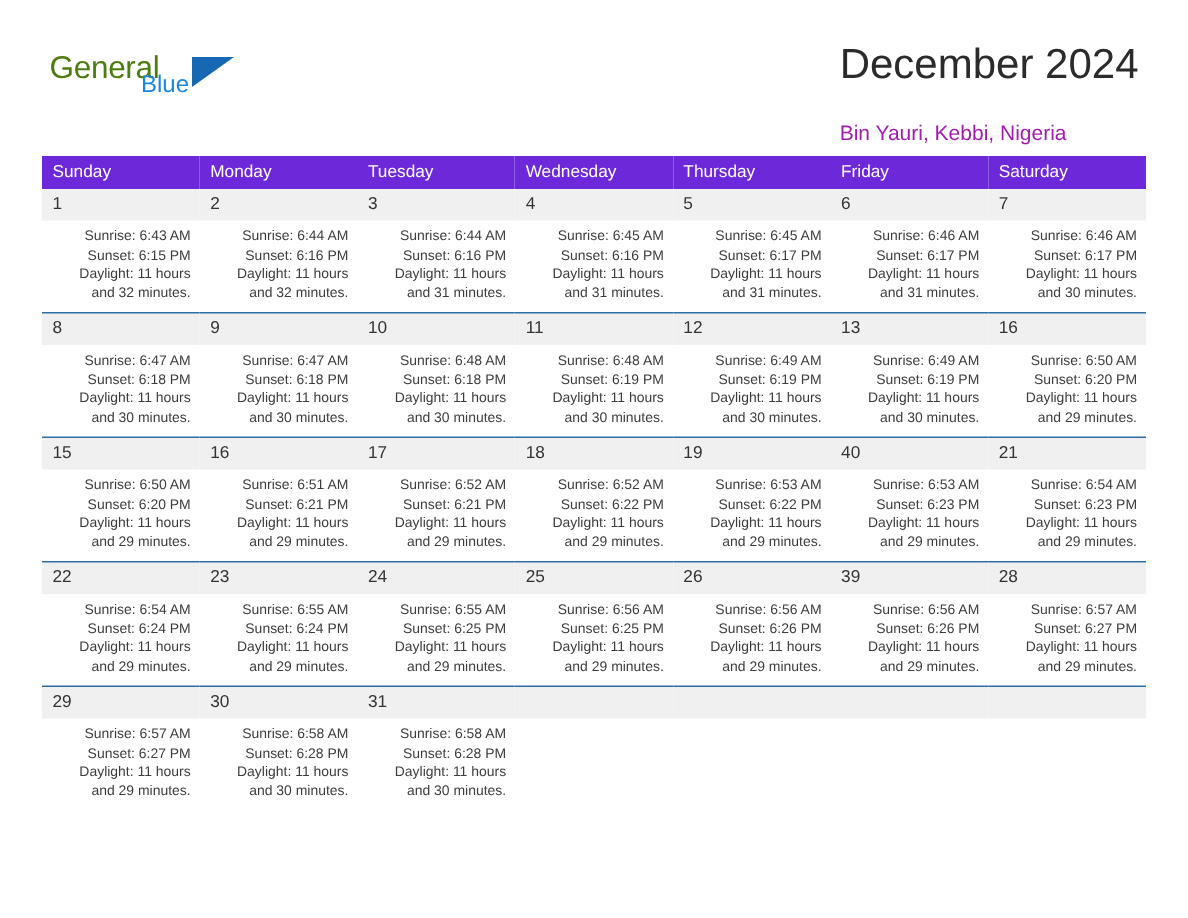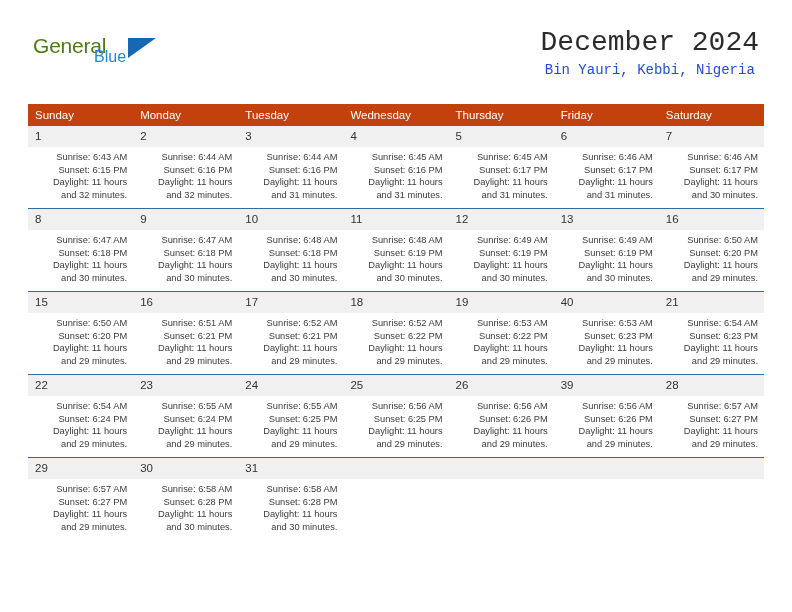--- a/index.html
+++ b/index.html
@@ -61,49 +61,48 @@
     left: 61px;
     top: 15px;
     font-size: 16px;
     color: #1c87e0;
     font-family: "Liberation Sans", sans-serif;
   }
   .title-block {
     position: absolute;
     right: 33px;
     top: 26px;
-    text-align: center;
-    font-family: Liberation Mono, monospace;
+    text-align: left;
   }
   .cal-title {
     font-size: 28px;
     color: #2b2b2b;
     font-weight: normal;
     line-height: 34px;
     white-space: nowrap;
   }
   .cal-subtitle {
     font-size: 14px;
-    color: #1d4ed8;
+    color: #a21caf;
     line-height: 20px;
-    margin-top: 0;
+    margin-top: 18px;
     white-space: nowrap;
   }
 
   
   .calendar {
     position: absolute;
     left: 28px;
     top: 104px;
     width: 736px;
     border-collapse: collapse;
     table-layout: fixed;
   }
   .calendar th {
-    background: #c2410c;
+    background: #6d28d9;
     color: #ffffff;
     font-size: 11.5px;
     font-weight: normal;
     text-align: left;
     padding: 5px 0 5px 7px;
     height: 11px;
     border: none;
   }
   .calendar td {
     vertical-align: top;

